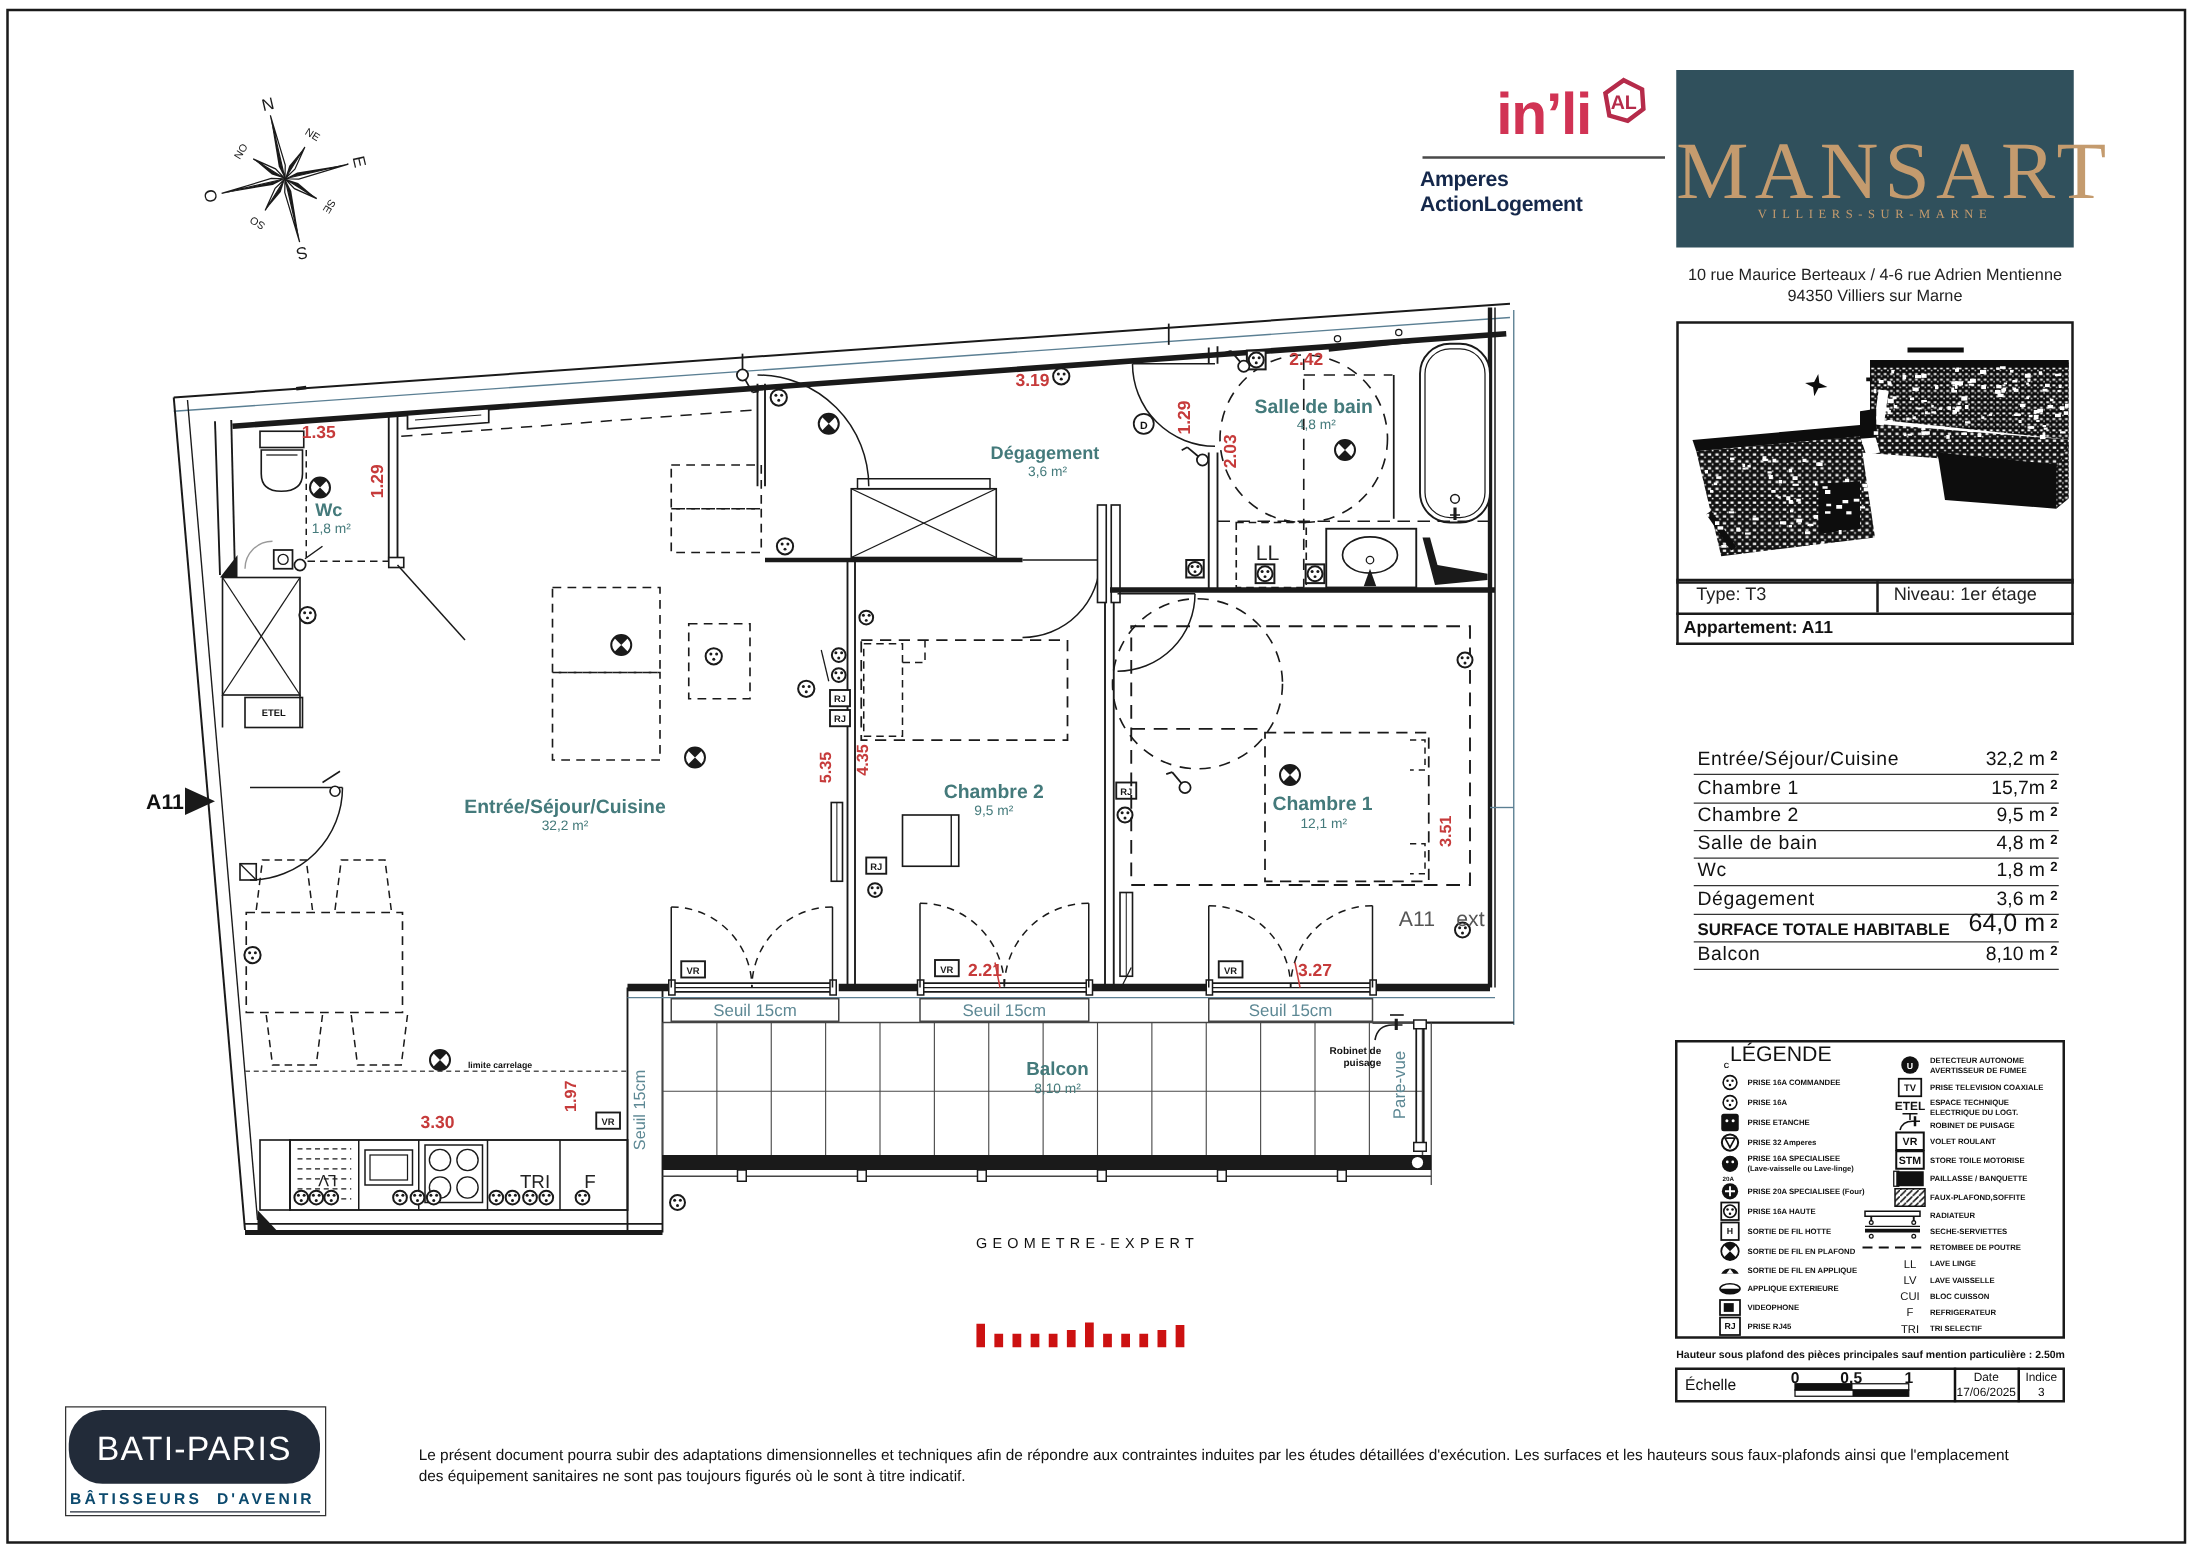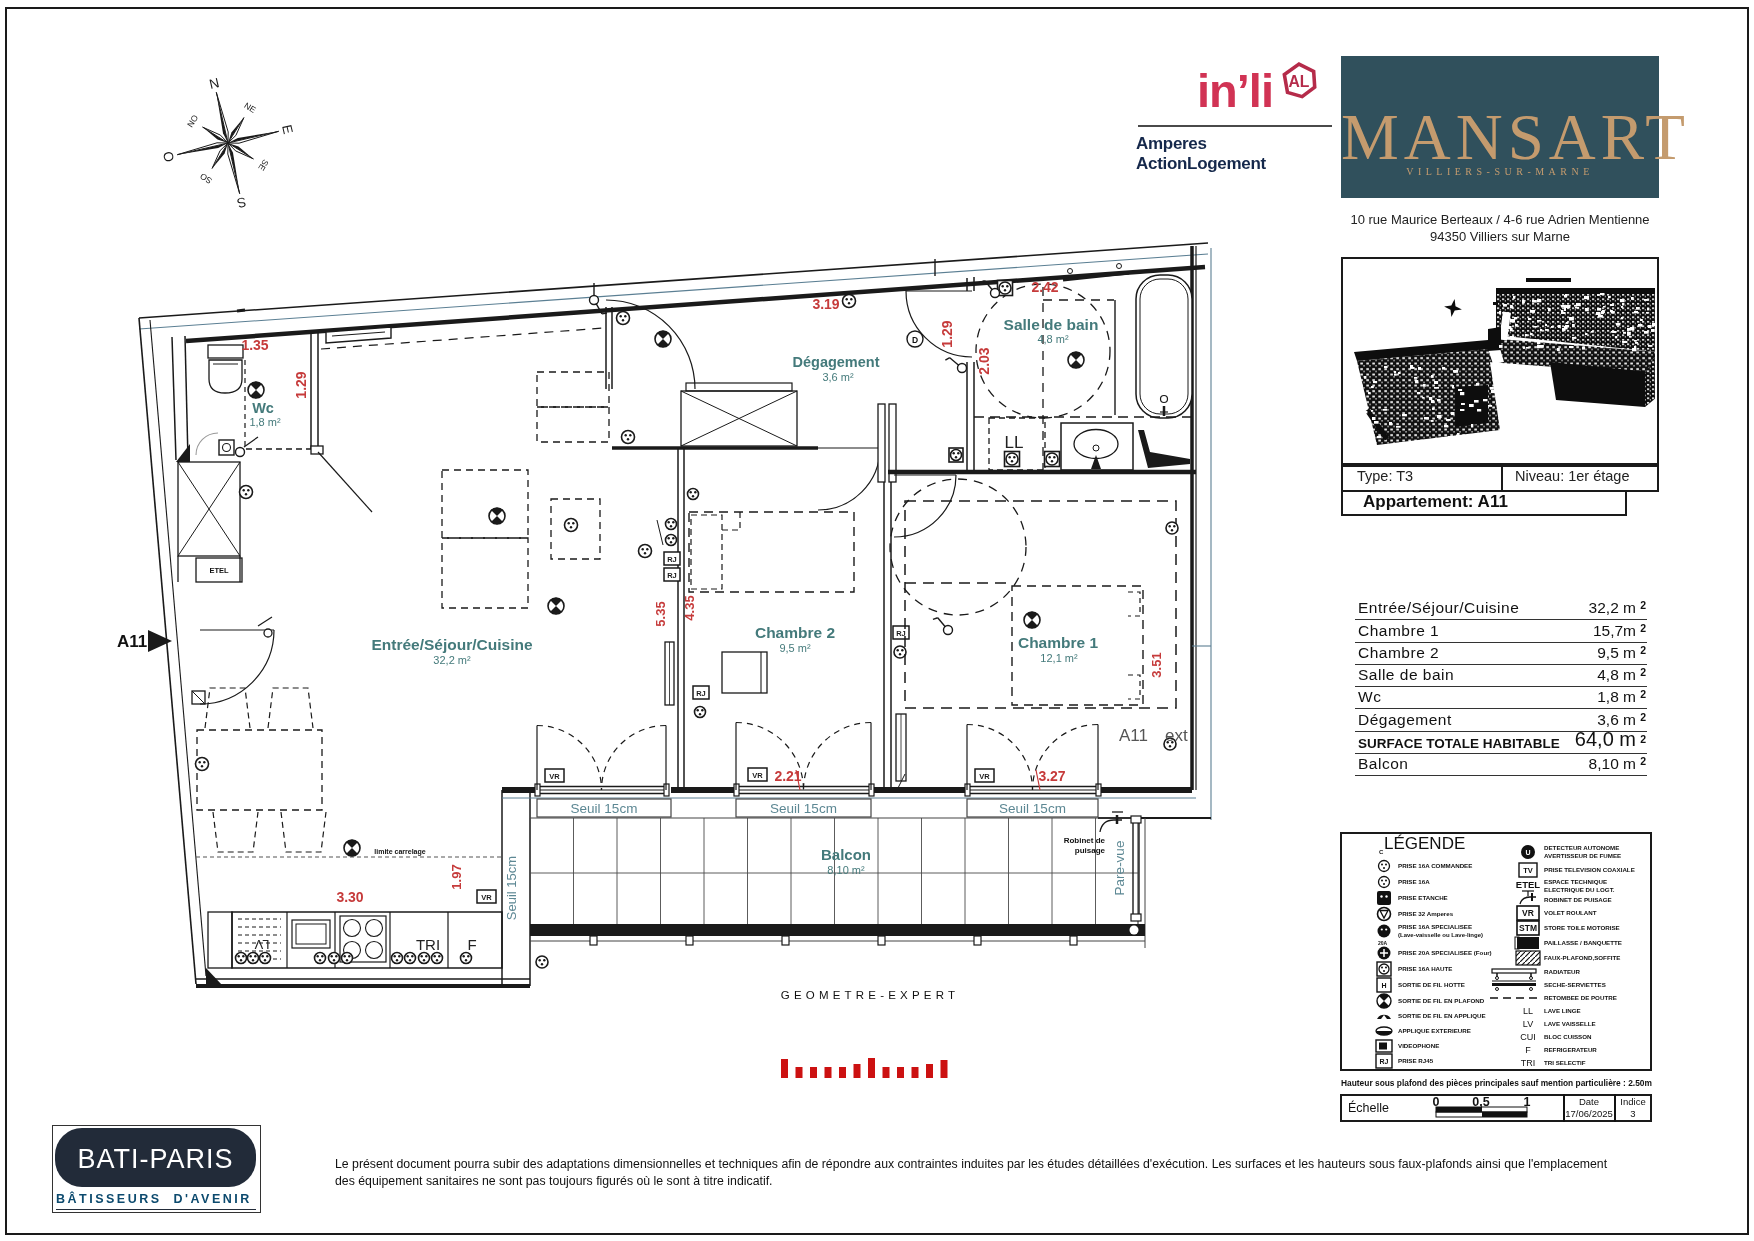--- a/index.html
+++ b/index.html
@@ -7,21 +7,21 @@
 .abs{position:absolute;}
 #pageborder{left:5px;top:7px;width:1740px;height:1224px;border:2px solid #1a1a1a;}
 
 #inli{left:1197px;top:63px;width:120px;height:60px;color:#d13354;font-weight:bold;font-size:47px;letter-spacing:-1px;}
 #inliline{left:1138px;top:125px;width:194px;height:2px;background:#4a4a4a;}
 #galog{left:1136px;top:134px;width:200px;font-size:17px;font-weight:bold;color:#15284b;letter-spacing:-0.3px;}
 #mansart{left:1341px;top:56px;width:318px;height:142px;background:#30505c;}
 #addr{left:1341px;top:211px;width:318px;text-align:center;font-size:13px;color:#222;line-height:17px;}
 #sitebox{left:1341px;top:257px;width:314px;height:206px;border:2px solid #1a1a1a;}
 #typerow{left:1341px;top:463px;width:318px;height:29px;border:2px solid #1a1a1a;box-sizing:border-box;}
-#approw{left:1341px;top:490px;width:286px;height:26px;border:2px solid #1a1a1a;border-top:none;box-sizing:border-box;font-size:17px;font-weight:bold;color:#111;padding-left:20px;line-height:23px;}
+#approw{left:1341px;top:490px;width:318px;height:26px;border:2px solid #1a1a1a;border-top:none;box-sizing:border-box;font-size:14px;font-weight:bold;color:#111;padding-left:4px;line-height:23px;}
 #typerow .c1{position:absolute;left:14px;top:3px;font-size:14.5px;color:#222;}
 #typerow .c2{position:absolute;left:172px;top:3px;font-size:14.5px;color:#222;}
 #typerow .div{position:absolute;left:158px;top:0;width:2px;height:100%;background:#1a1a1a;}
 
 #stable{left:1355px;top:598px;width:292px;font-size:15.5px;color:#111;}
 #stable .row{position:relative;height:21.3px;border-bottom:1.4px solid #333;}
 #stable .nm{position:absolute;left:3px;bottom:2px;letter-spacing:0.5px;}
 #stable .vl{position:absolute;right:11px;bottom:2px;}
 #stable .m2{position:absolute;right:1px;bottom:8px;font-size:10.5px;font-weight:bold;}
 #stable .tot{font-weight:bold;font-size:13.5px;letter-spacing:0;}

